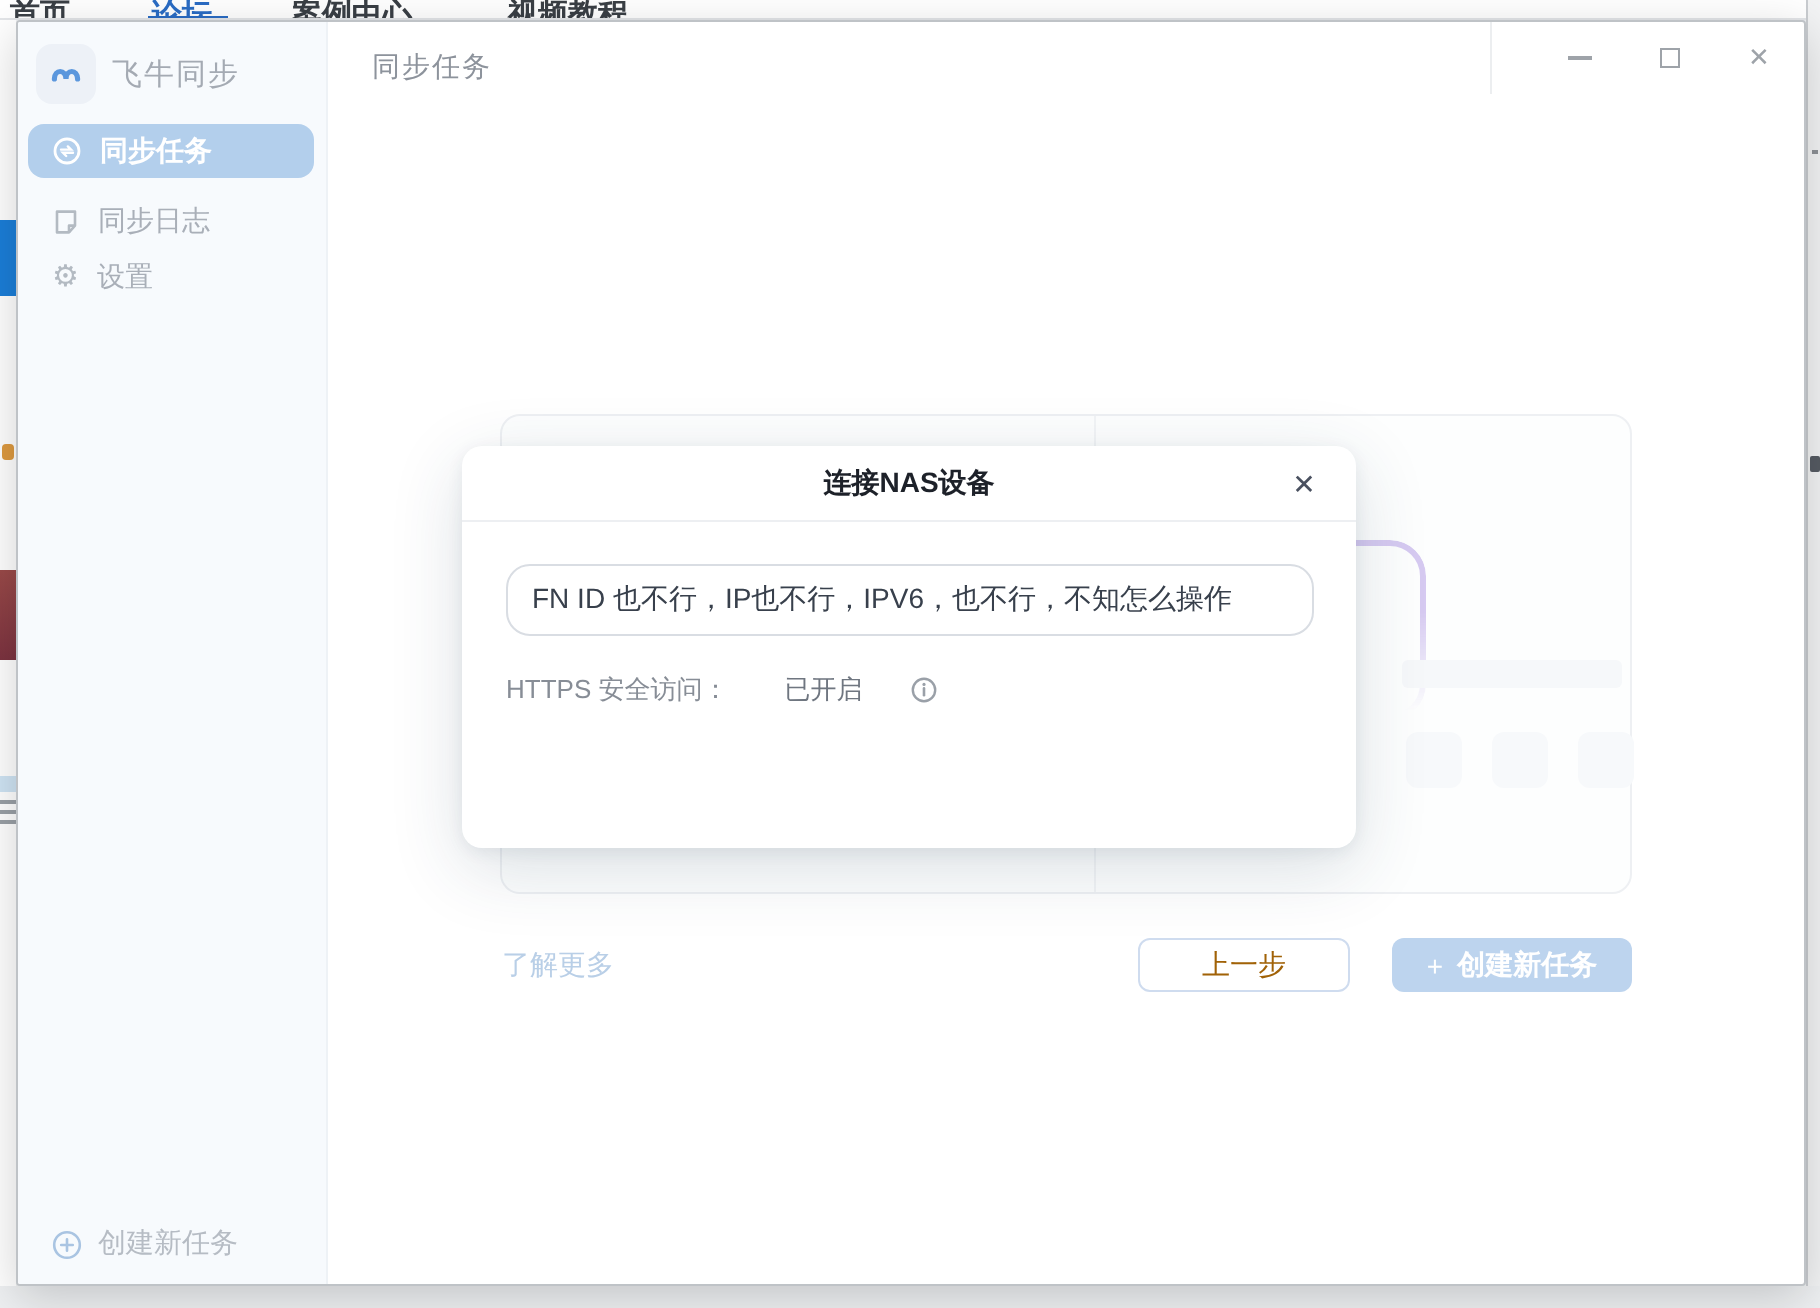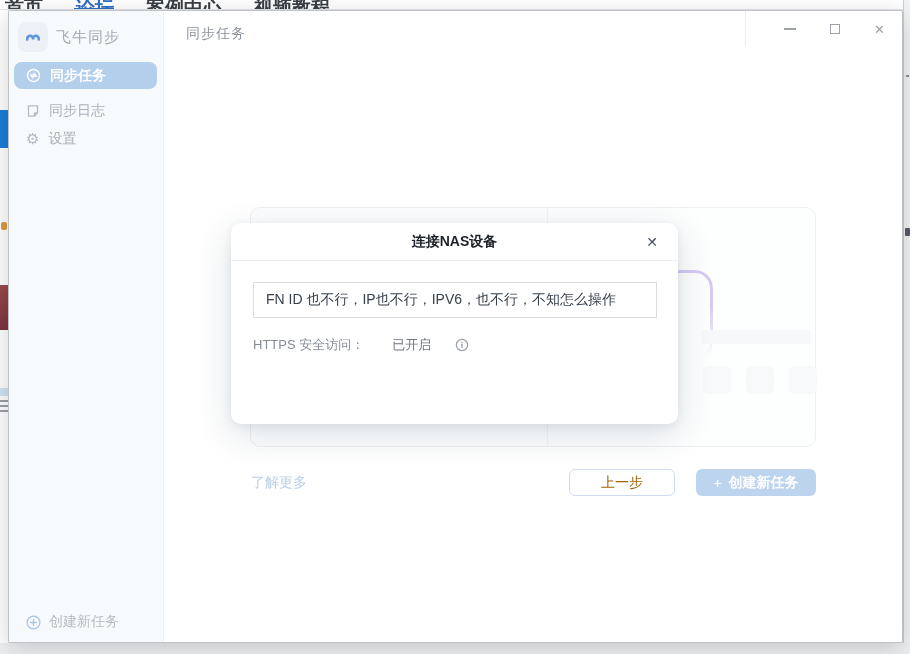--- a/index.html
+++ b/index.html
@@ -1,21 +1,21 @@
 <!DOCTYPE html>
 <html><head>
 <meta charset="utf-8">
 <style>
   * { margin:0; padding:0; box-sizing:border-box; }
   html,body { width:910px; height:654px; font-family:"Liberation Sans","DejaVu Sans",sans-serif; }
   body { position:relative; background:#eef0f2; overflow:hidden; }
 
   
   .bg-top { position:absolute; left:0; top:0; width:910px; height:10px; background:#ffffff; overflow:hidden; border-bottom:1px solid #e3e5e8; }
-  .bg-top .navtxt { position:absolute; top:0; font-size:19px; line-height:15px; font-weight:700; color:#3a3f45; white-space:nowrap; }
+  .bg-top .navtxt { position:absolute; top:0; font-size:15px; line-height:15px; font-weight:700; color:#3a3f45; white-space:nowrap; }
   .bg-top .n1 { left:5px; }
   .bg-top .n2 { left:76px; color:#2a6cc4; }
   .bg-top .n2u { position:absolute; left:74px; top:8px; width:40px; height:2px; background:#2a6cc4; }
   .bg-top .n3 { left:146px; }
   .bg-top .n4 { left:254px; }
   .bg-left { position:absolute; left:0; top:10px; width:8px; height:633px; background:#ffffff; overflow:hidden; }
   .bg-left .blue-badge { position:absolute; left:0; top:100px; width:8px; height:38px; background:#1b7ed8; }
   .bg-left .orange-dot { position:absolute; left:1px; top:212px; width:6px; height:8px; background:#dd9a40; border-radius:2px; }
   .bg-left .red-img { position:absolute; left:0; top:275px; width:8px; height:45px; background:linear-gradient(#9a4a49,#7c3340); }
   .bg-left .blue-line { position:absolute; left:0; top:378px; width:8px; height:8px; background:#cfe4f4; }
@@ -66,21 +66,21 @@
       color:#ffffff; font-size:14px; font-weight:700; display:flex; align-items:center; justify-content:center; gap:7px; }
   .btn-create .plus { font-weight:400; font-size:14px; }
 
   
   .modal { position:absolute; left:222px; top:212px; width:447px; height:201px; background:#ffffff; border-radius:10px;
       box-shadow:0 10px 36px rgba(40,60,90,0.16), 0 2px 8px rgba(40,60,90,0.08); }
   .modal-header { position:relative; height:38px; border-bottom:1px solid #edeff2; display:flex; align-items:center; justify-content:center; }
   .modal-title { font-size:14px; font-weight:700; color:#1d2129; }
   .modal-close { position:absolute; right:16px; top:9px; width:20px; height:20px; display:flex; align-items:center; justify-content:center;
       color:#4a5160; font-size:14px; cursor:pointer; }
-  .modal-input { position:absolute; left:22px; top:59px; width:404px; height:36px; border:1px solid #d9dde3; border-radius:0;
+  .modal-input { position:absolute; left:22px; top:59px; width:404px; height:36px; border:1px solid #d9dde3; border-radius:12px;
       padding:0 12px; font-size:14px; color:#38404c; font-family:"Liberation Sans","DejaVu Sans",sans-serif; outline:none; background:#ffffff; }
   .https-row { position:absolute; left:22px; top:113px; display:flex; align-items:center; gap:20px; font-size:13px; color:#878d96; }
   .https-status { margin-left:8px; color:#6f7680; }
   .info-icon { margin-left:4px; display:flex; align-items:center; }
   .modal-footer { position:absolute; left:22px; right:21px; top:150px; height:32px; display:flex; align-items:center; justify-content:space-between; }
   .discover-link { font-size:14px; font-weight:700; color:#2b7ad6; cursor:pointer; }
   .btn-connect { width:88px; height:32px; background:#2878d6; border:none; border-radius:8px; color:#ffffff;
       font-size:14px; font-weight:700; cursor:pointer; font-family:"Liberation Sans","DejaVu Sans",sans-serif; }
 
   .bg-bottom { position:absolute; left:0; top:643px; width:910px; height:11px; background:#eef0f2; }

